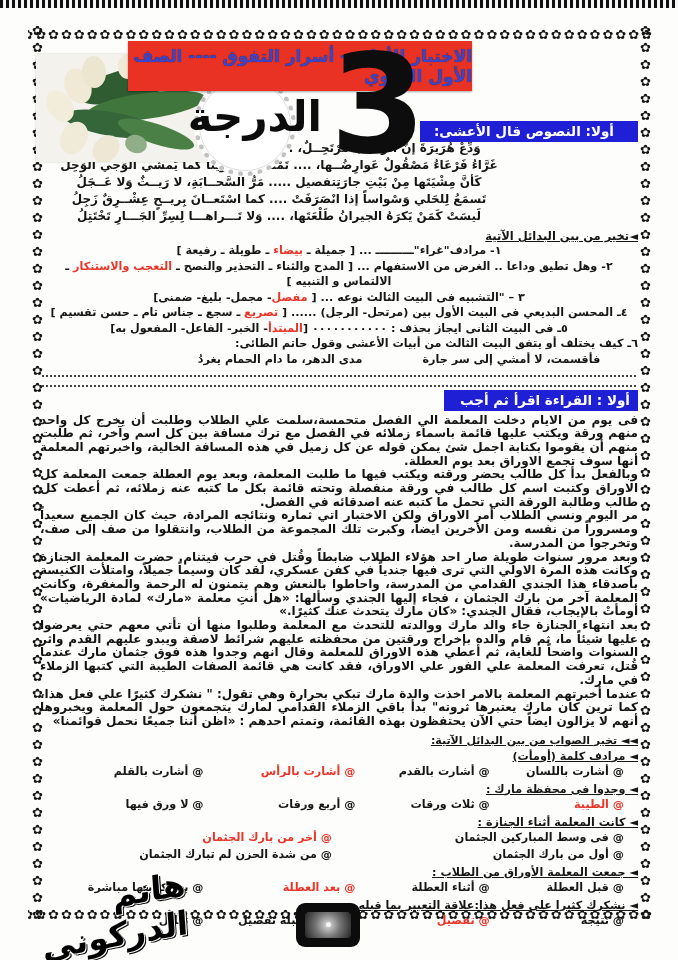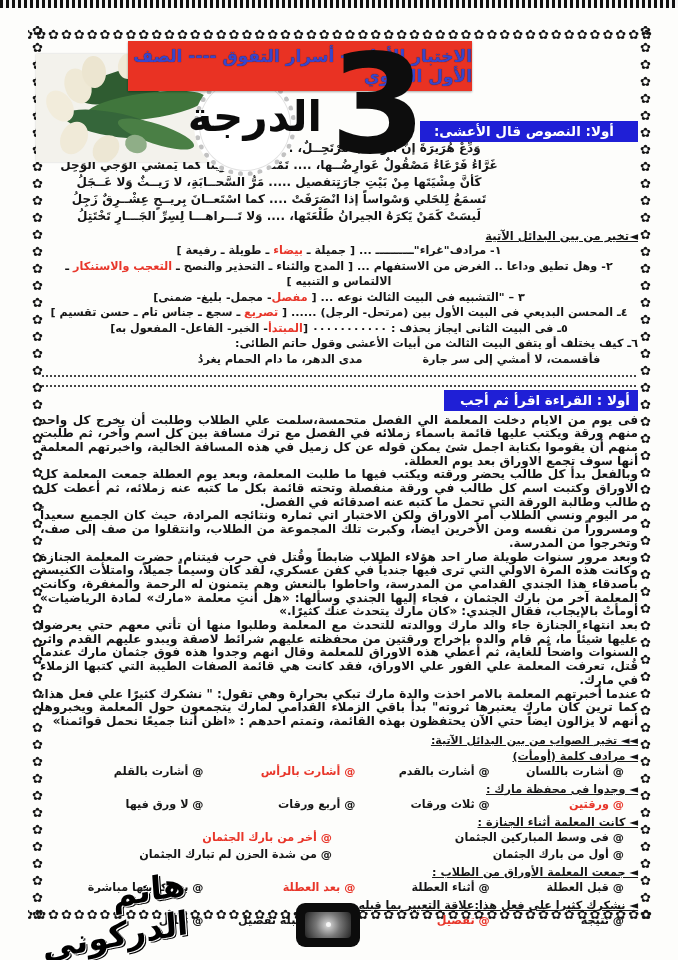--- a/index.html
+++ b/index.html
@@ -163,21 +163,21 @@
     <div class="mcq-label">◄ مرادف كلمة (أومأت)</div>
     <div class="opt-row">
       <span class="opt">@ أشارت باللسان</span>
       <span class="opt">@ أشارت بالقدم</span>
       <span class="opt red">@ أشارت بالرأس</span>
       <span class="opt">@ أشارت بالقلم</span>
     </div>
 
     <div class="mcq-label">◄ وجدوا فى محفظة مارك :</div>
     <div class="opt-row">
-      <span class="opt red">@ ورقتين</span>
+      <span class="opt red">@ الطيبة</span>
       <span class="opt">@ ثلاث ورقات</span>
       <span class="opt">@ أربع ورقات</span>
       <span class="opt">@ لا ورق فيها</span>
     </div>
 
     <div class="mcq-label">◄ كانت المعلمة أثناء الجنازة :</div>
     <div class="opt-row two">
       <span class="opt">@ فى وسط المباركين الجثمان</span>
       <span class="opt red">@ أخر من بارك الجثمان</span>
     </div>

